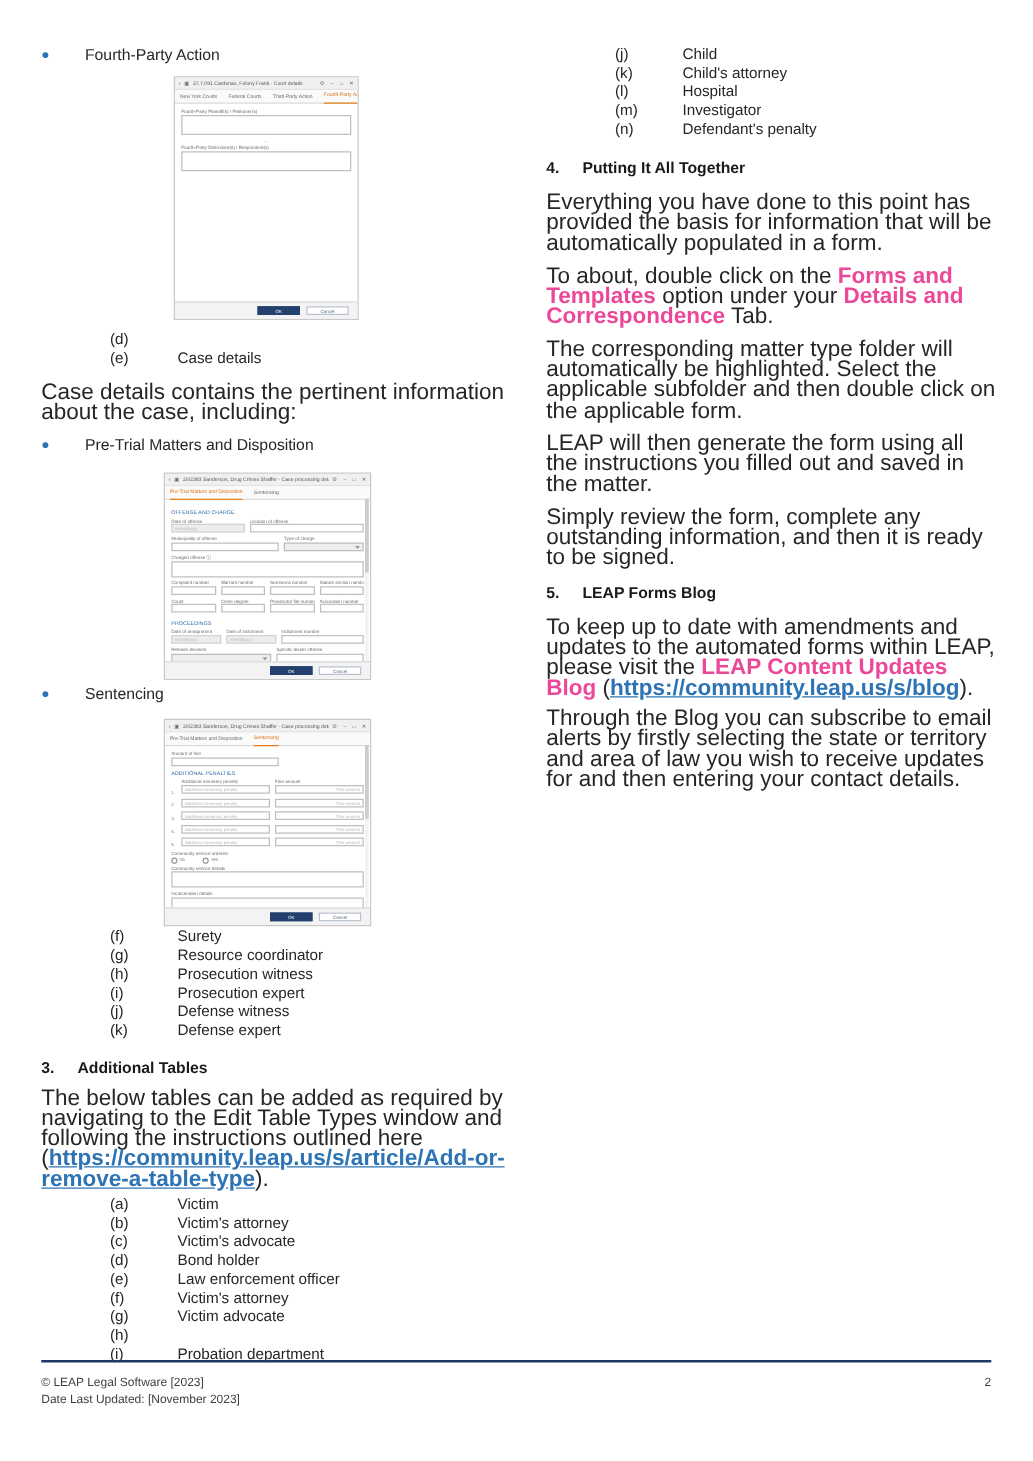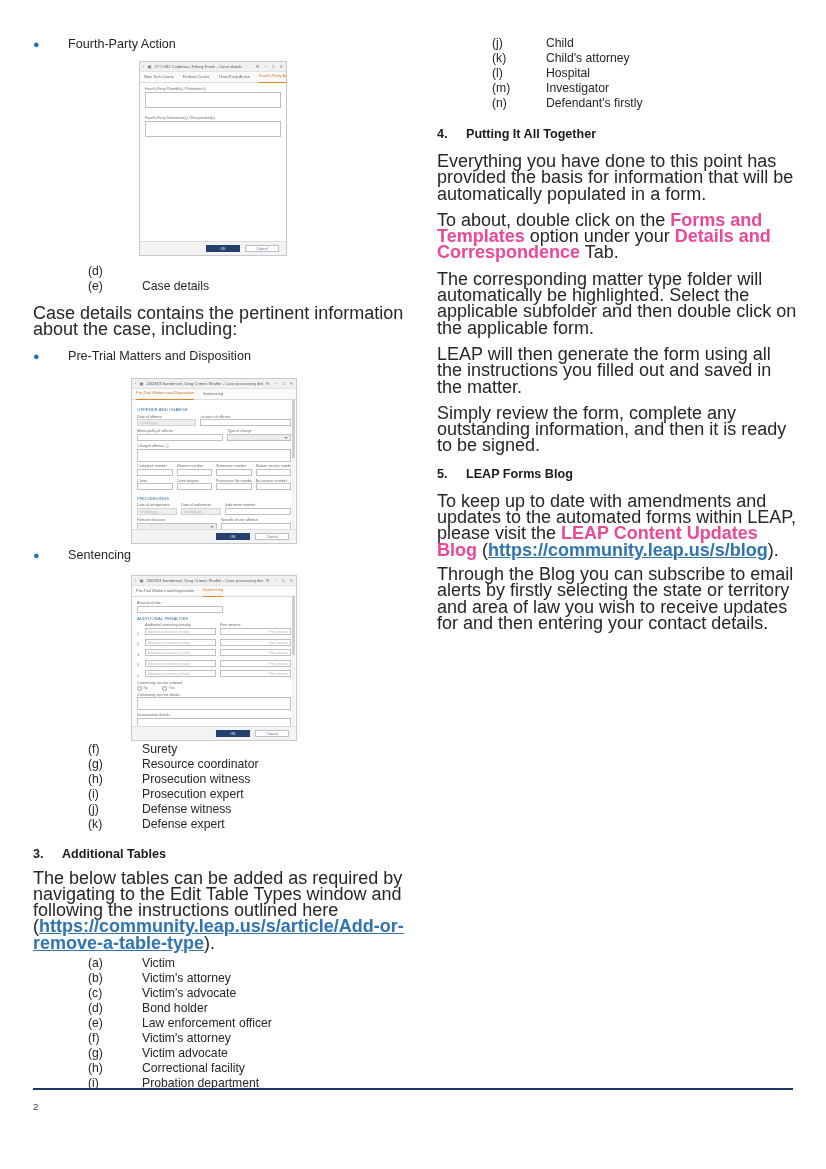--- a/index.html
+++ b/index.html
@@ -405,21 +405,20 @@
       <div class="alpha-row">
         <span class="lbl">(f)</span>
         <span class="val">Victim's attorney</span>
       </div>
       <div class="alpha-row">
         <span class="lbl">(g)</span>
         <span class="val">Victim advocate</span>
       </div>
       <div class="alpha-row">
         <span class="lbl">(h)</span>
-        <span class="val">Correctional facility</span>
       </div>
       <div class="alpha-row">
         <span class="lbl">(i)</span>
         <span class="val">Probation department</span>
       </div>
     </div>
 
   </div>
 
   <div class="col-right">
@@ -436,21 +435,21 @@
       <div class="alpha-row">
         <span class="lbl">(l)</span>
         <span class="val">Hospital</span>
       </div>
       <div class="alpha-row">
         <span class="lbl">(m)</span>
         <span class="val">Investigator</span>
       </div>
       <div class="alpha-row">
         <span class="lbl">(n)</span>
-        <span class="val">Defendant's firstly</span>
+        <span class="val">Defendant's penalty</span>
       </div>
     </div>
 
     <h3 class="heading" style="margin-top:16px;margin-bottom:12px">
       <span class="num">4.</span>
       <span>Putting It All Together</span>
     </h3>
 
     <p class="body">Everything you have done to this point has provided the basis for information that will be automatically populated in a form.</p>
 
@@ -745,16 +744,20 @@
         <div class="thumb"></div>
       </div>
     <div class="btnbar">
       <div class="btn primary">OK</div>
       <div class="btn secondary">Cancel</div>
     </div>
   </div>
 
   <div class="footer-rule"></div>
   <div class="footer">
+    <div>
+      <div>© LEAP Legal Software [2023]</div>
+      <div>Date Last Updated: [November 2023]</div>
+    </div>
     <div class="pg">2</div>
   </div>
 
 </div>
 
 </body></html>

